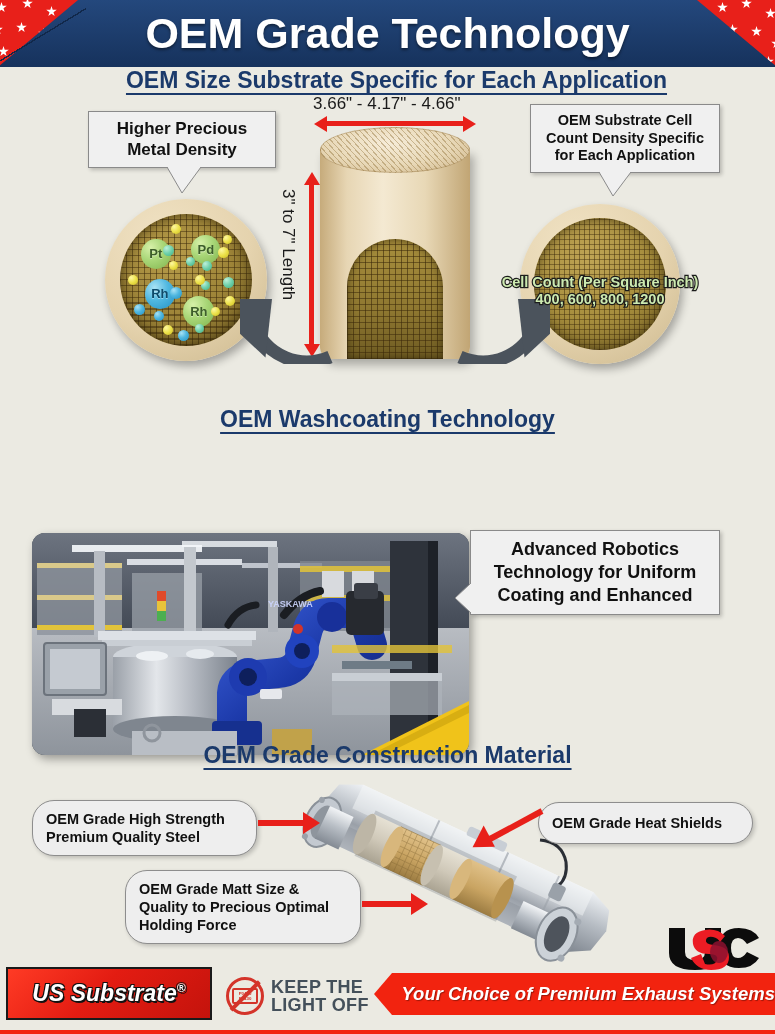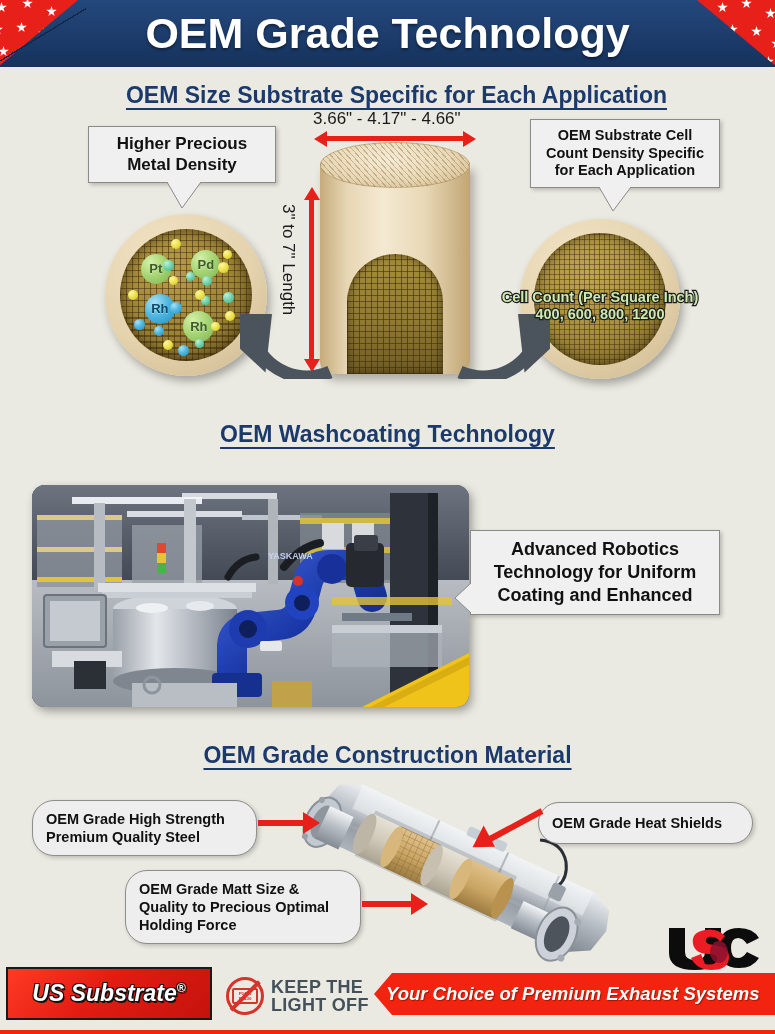--- a/index.html
+++ b/index.html
@@ -205,20 +205,21 @@
     z-index: 4;
   }
 
   
   .photo {
     position: absolute;
     border-radius: 13px;
     overflow: hidden;
     box-shadow: 3px 4px 10px rgba(0,0,0,.35);
     background: #2b3038;
+    margin-top: 48px;
   }
 
   
   .pill {
     position: absolute;
     background: #eeeeee;
     border: 1.5px solid #8d8d8d;
     border-radius: 22px;
     text-align: left;
     font-weight: bold;
@@ -276,21 +277,21 @@
   .keep-light .klt {
     color: #44505a; font-weight: bold; font-size: 18px; line-height: 1.02;
     letter-spacing: .3px;
   }
 
   .tagline {
     position: absolute; left: 374px; top: 18px;
     width: 401px; height: 42px;
     background: #f2230f;
     clip-path: polygon(18px 0, 401px 0, 401px 42px, 18px 42px, 0 21px);
-    display: flex; align-items: center; justify-content: flex-start;
+    display: flex; align-items: center; justify-content: flex-end;
   }
   .tagline .txt {
     color: #fff; font-weight: bold; font-style: italic; font-size: 18.5px;
     text-shadow: 1px 1px 1px rgba(0,0,0,.35);
     padding-left: 12px;
   }
 
   .usc-logo {
     position: absolute; right: 12px; bottom: 62px;
     width: 100px; height: 48px;
@@ -329,21 +330,21 @@
       <div class="star" style="left:86px; top:26px;"></div>
       <div class="star" style="left:106px;top:38px;"></div>
       <div class="star" style="left:74px; top:48px;"></div>
       <div class="star" style="left:98px; top:56px;"></div>
     </div>
   </div>
 
   <div class="header-title">OEM Grade Technology</div>
 </div>
 
-<div class="section-title" style="margin-top:15px;padding-left:18px;">OEM Size Substrate Specific for Each Application</div>
+<div class="section-title" style="padding-left:18px;">OEM Size Substrate Specific for Each Application</div>
 
 <div class="substrate-area">
 
   <div class="callout" style="left:530px; top:10px; width:190px; font-size:14.5px;">
     <div>OEM Substrate Cell</div>
     <div>Count Density Specific</div>
     <div>for Each Application</div>
     <svg style="position:absolute; left:68px; top:100%;" width="32" height="24">
       <polygon points="0,0 32,0 14,24" fill="#f0f0f0" stroke="#8a8a8a" stroke-width="1"></polygon>
       <line x1="1" y1="0" x2="31" y2="0" stroke="#f0f0f0" stroke-width="2"></line>

